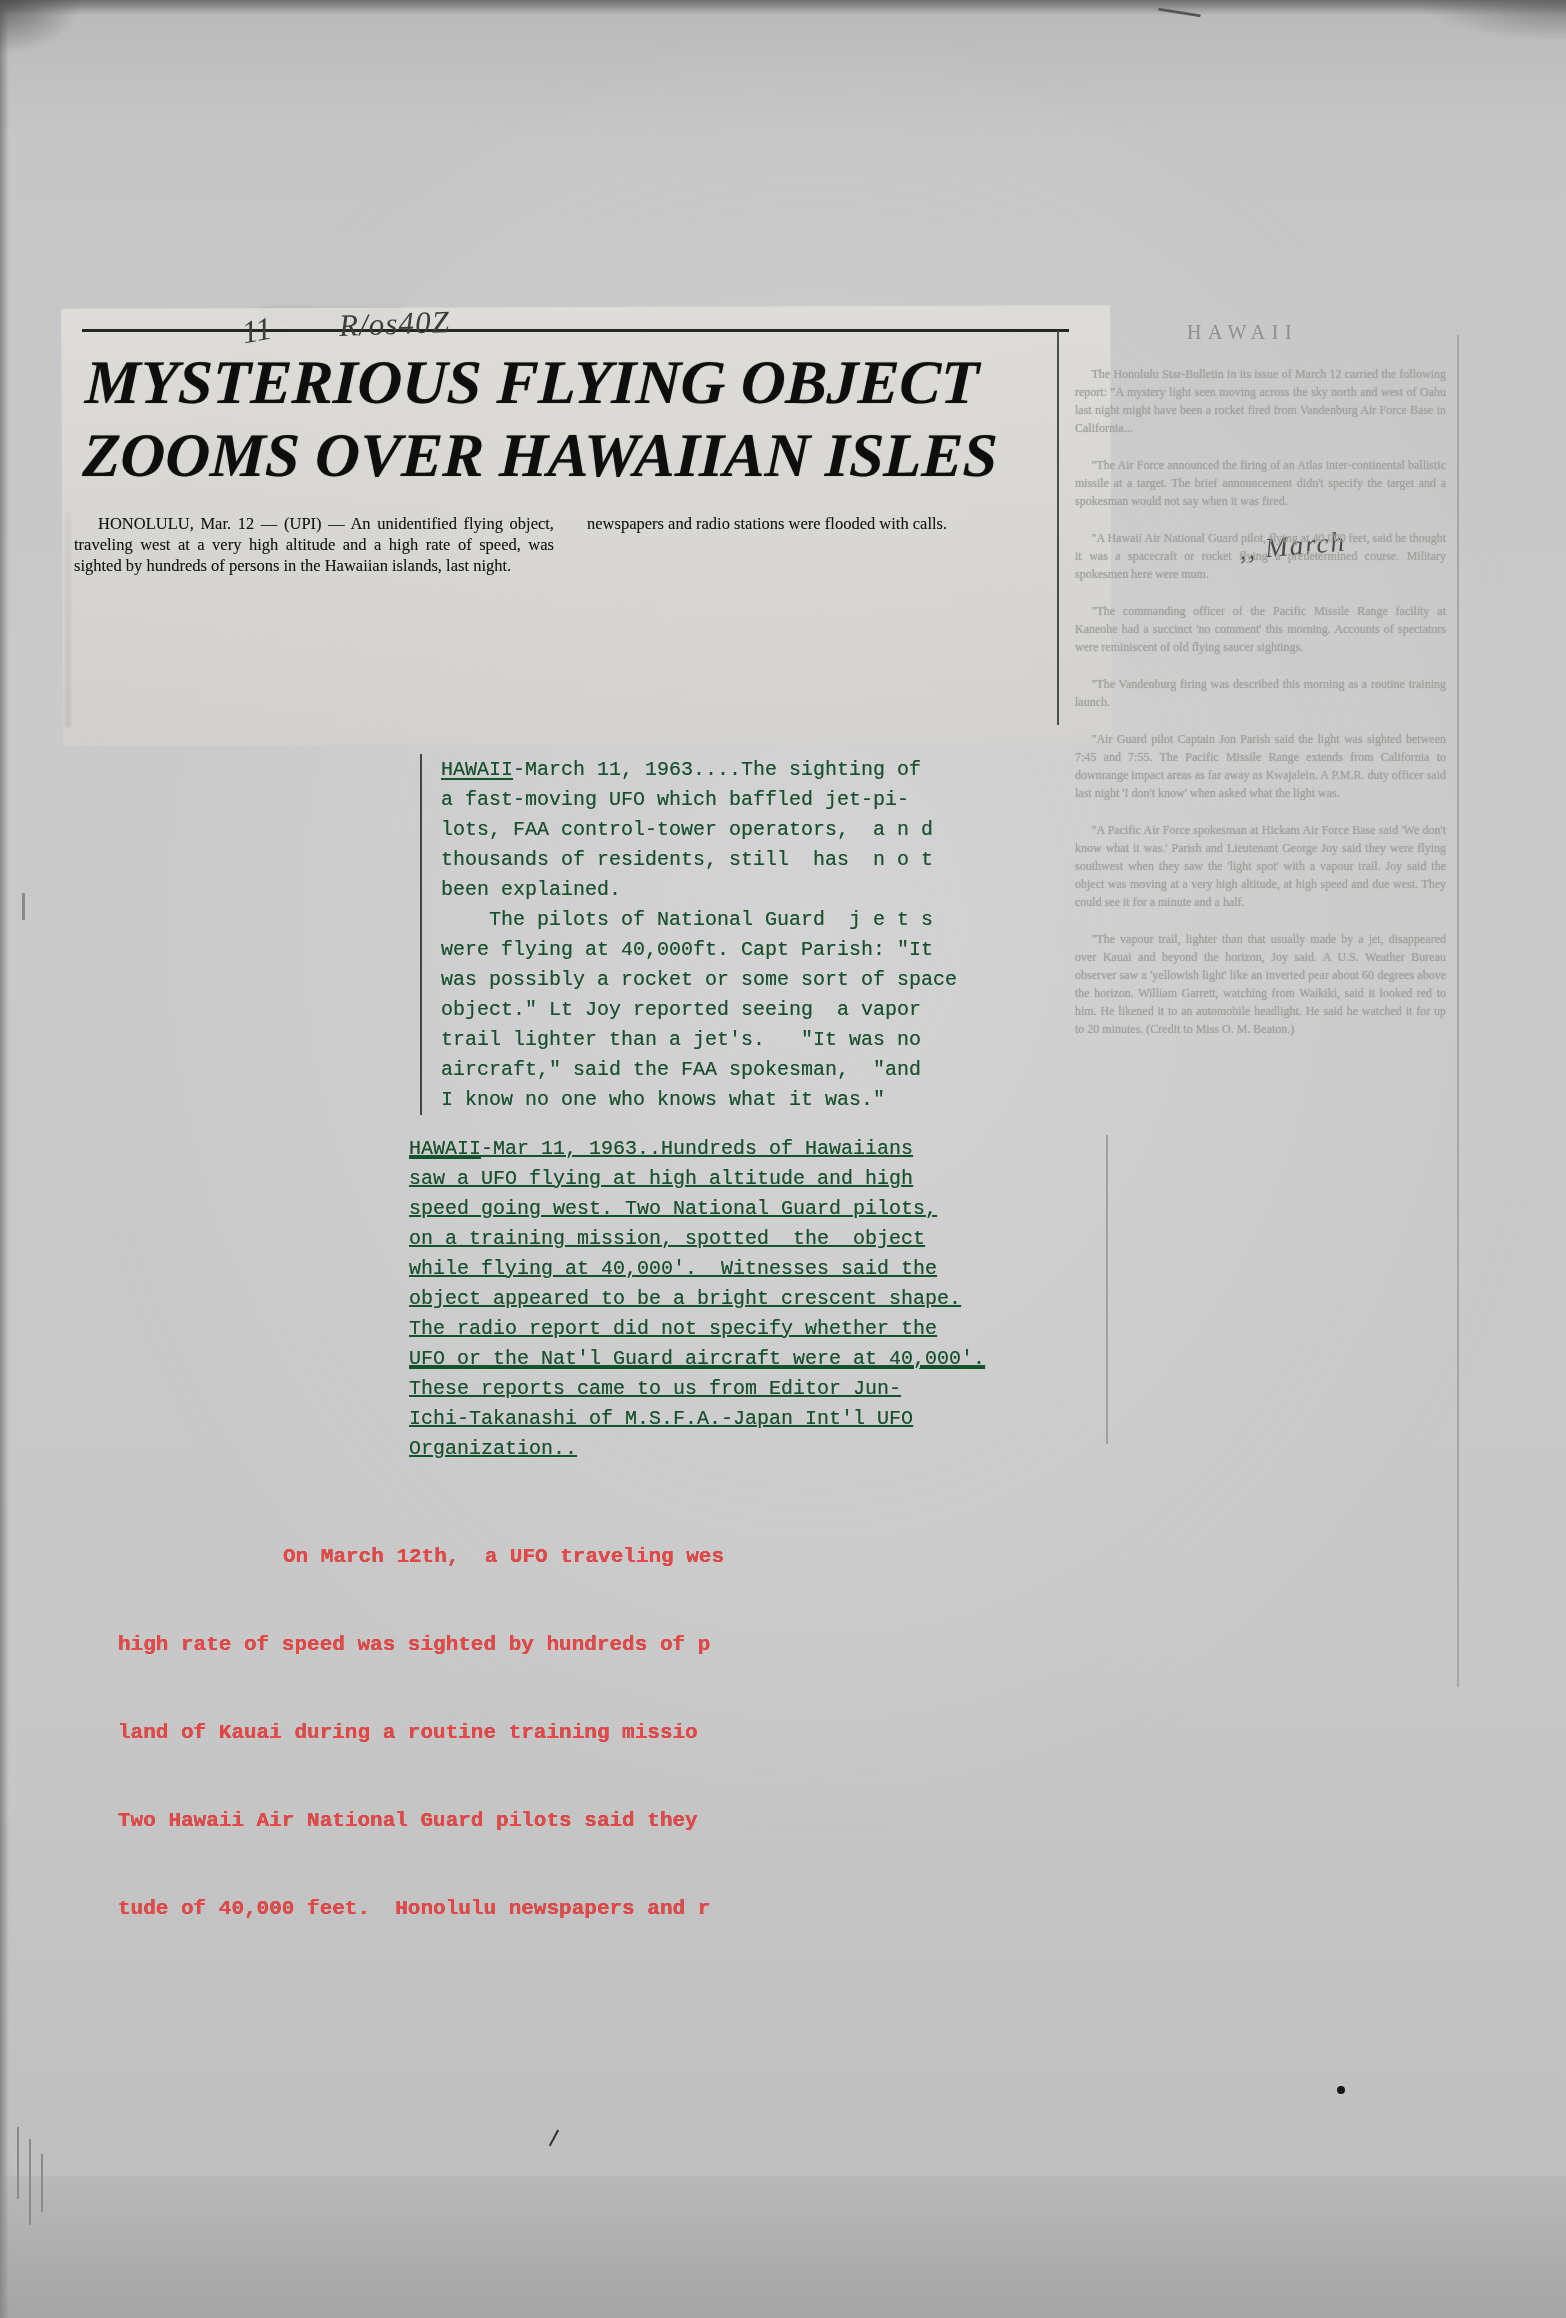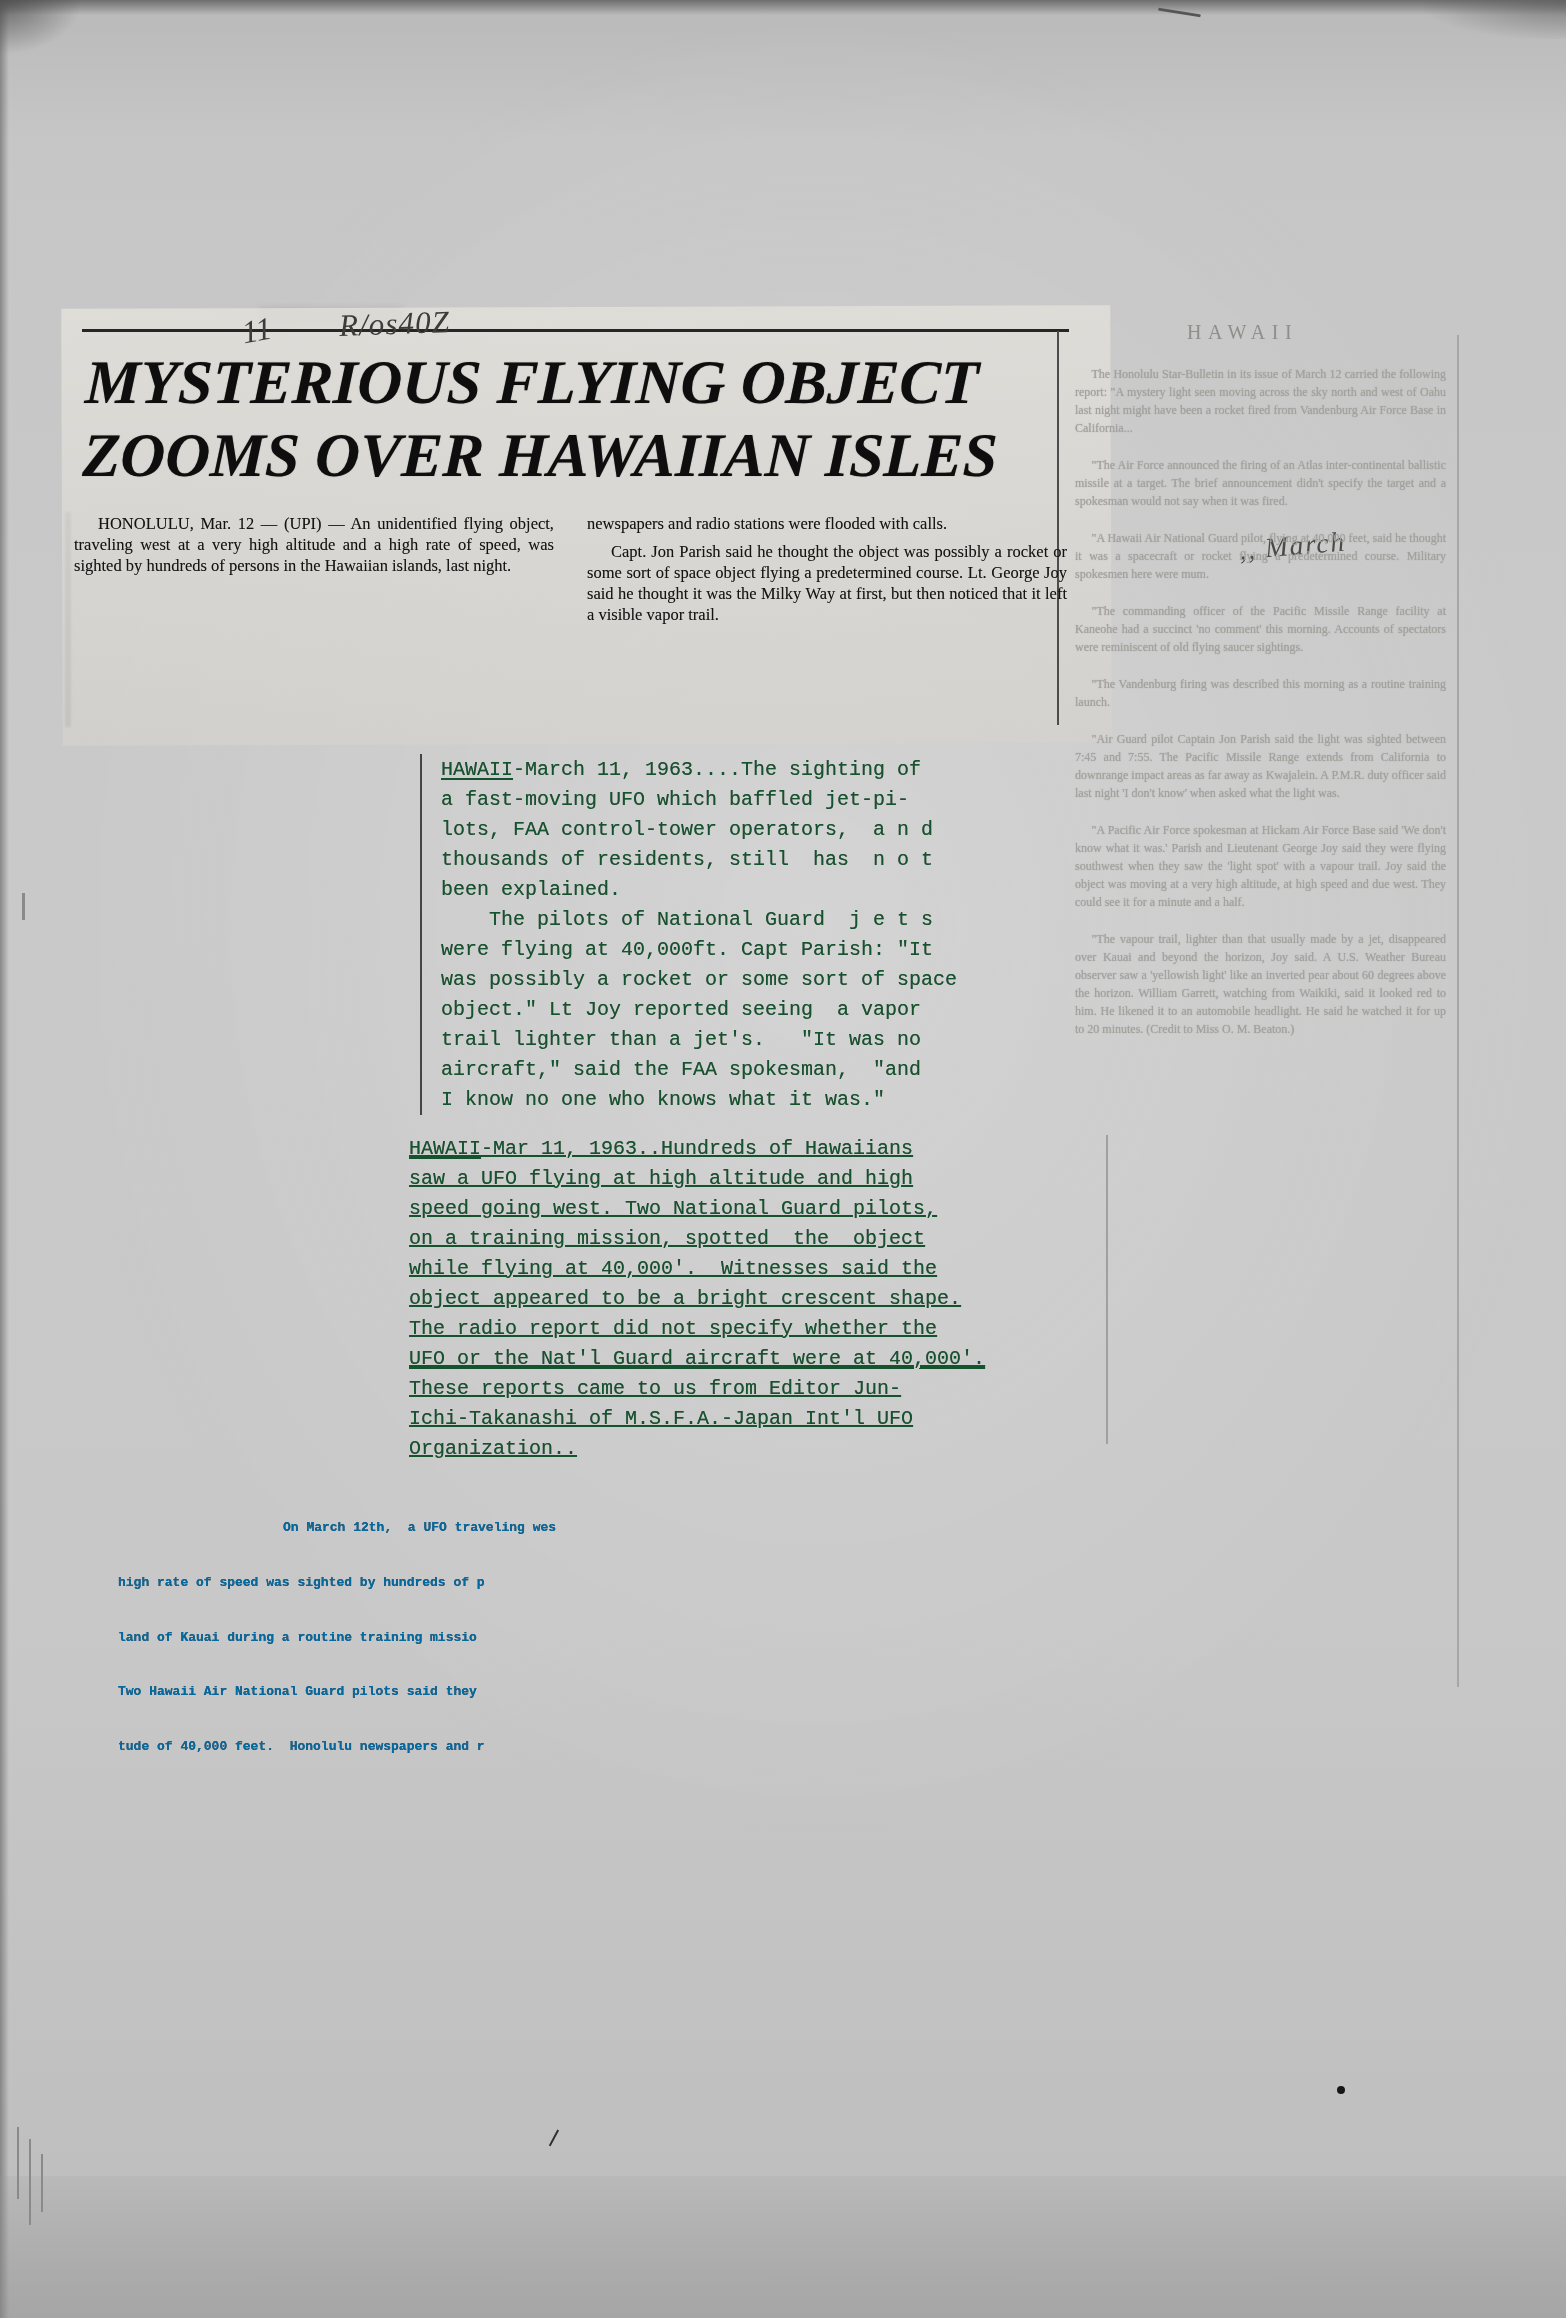--- a/index.html
+++ b/index.html
@@ -78,21 +78,21 @@
     font-size:20px; line-height:1.5; color:#14532d;
     white-space:pre-wrap;
     text-shadow: 0 0 0.6px rgba(35,35,35,0.55);
   }
   #typed1      { left:441px; top:755px; width:656px; }
   #typed1-bar  { left:420px; top:754px; width:2.2px; height:361px; background:#454545; }
   #typed2      { left:409px; top:1134px; width:717px;text-decoration:underline; }
   .u { text-decoration:underline; text-underline-offset:2.8px; }
   #typed3 {
     left:118px; top:1483px; width:805px;
-    font-weight:bold; font-size:13px; line-height:1.4; color:#0369a1;
+    font-weight:bold; font-size:21px; line-height:1.4; color:#ef4444;
     text-shadow: 0 0 0.6px rgba(15,15,15,0.7);
   }
   #typed3 .line { white-space:pre; }
   #typed3 .line:first-child { padding-left:165px; }
 
   
   #faint-header {
     left:1187px; top:321px; font-size:20px; letter-spacing:6.6px;
     color:#8e8e8a; filter: blur(0.3px);
   }
@@ -135,21 +135,20 @@
   <div>MYSTERIOUS FLYING OBJECT</div>
   <div>ZOOMS OVER HAWAIIAN ISLES</div>
 </div>
 
 <div class="abs" id="article">
   <div class="col col-left">
     <p>HONOLULU, Mar. 12 — (UPI) — An unidentified flying object, traveling west at a very high altitude and a high rate of speed, was sighted by hundreds of persons in the Hawaiian islands, last night.</p>
   </div>
   <div class="col col-right">
     <p>newspapers and radio stations were flooded with calls.</p>
-    <p>Capt. Jon Parish said he thought the object was possibly a rocket or some sort of space object flying a predetermined course. Lt. George Joy said he thought it was the Milky Way at first, but then noticed that it left a visible vapor trail.</p>
   </div>
 </div>
 
 <div class="abs" id="typed1-bar"></div>
 <div class="typed" id="typed1"><span class="u">HAWAII</span><span>-March 11, 1963....The sighting of
 a fast-moving UFO which baffled jet-pi-
 lots, FAA control-tower operators,  a n d
 thousands of residents, still  has  n o t
 been explained.
     The pilots of National Guard  j e t s

